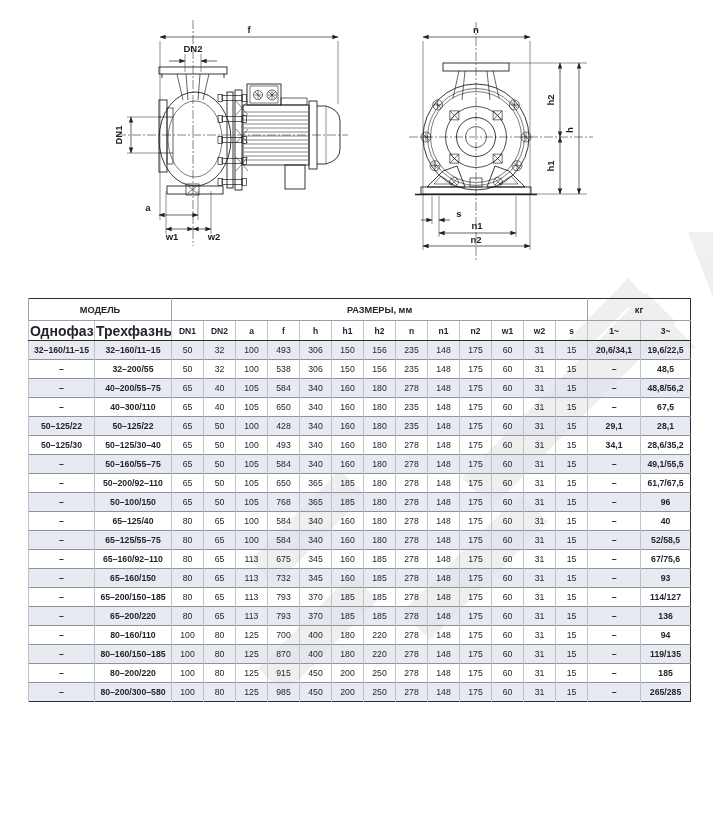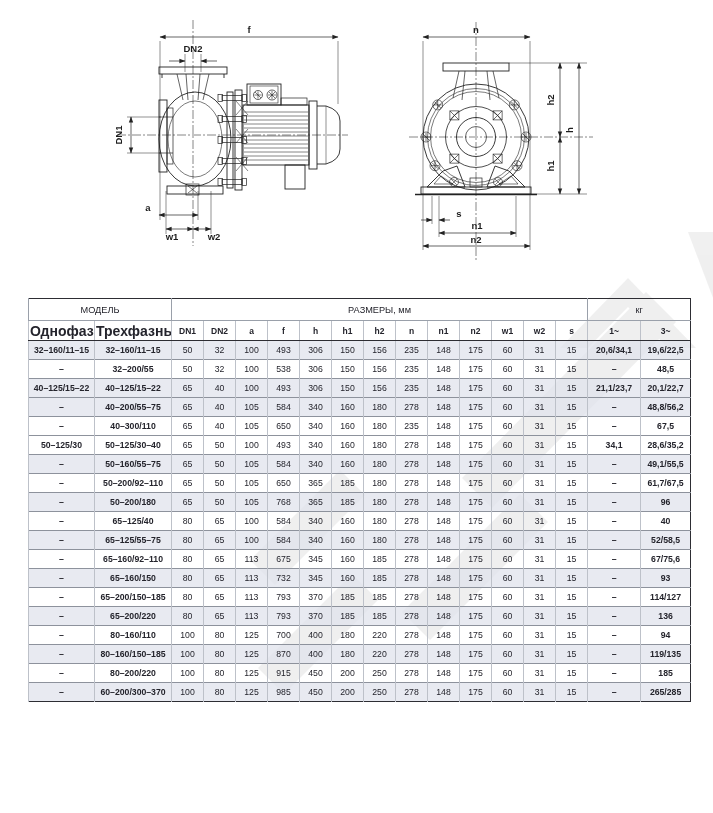--- a/index.html
+++ b/index.html
@@ -7,21 +7,21 @@
         font-family:"Liberation Sans",sans-serif;}
   .watermark{position:absolute;left:0;top:0;z-index:0;}
   .diagrams{position:absolute;left:0;top:0;width:713px;height:280px;z-index:1;}
   .diagrams svg{position:absolute;}
   table.dims{position:absolute;left:28px;top:298px;width:662px;z-index:1;
         border-collapse:collapse;table-layout:fixed;background:transparent;
         border:1.6px solid #2d2d33;}
   table.dims th, table.dims td{padding:0 1px;text-align:center;vertical-align:middle;
         overflow:hidden;white-space:nowrap;color:#24242c;}
   table.dims td{height:18px;border-left:1px solid #bdc1c9;border-top:1px solid #8d929c;font-size:8.7px;}
-  tr.grouphead th{height:21px;font-size:9.2px;font-weight:normal;
+  tr.grouphead th{height:21px;font-size:9.2px;font-weight:bold;
         border-left:1px solid #9aa0aa;border-bottom:1px solid #9aa0aa;background:transparent;}
   tr.colhead th{height:19px;font-weight:bold;border-left:1px solid #bdc1c9;
         border-bottom:1.6px solid #2d2d33;background:transparent;}
   th.model-h{font-size:14px;}
   th.dim-h{font-size:8.5px;}
   th.kg-h{font-size:8.5px;}
   td.model{font-weight:bold;}
   td.kg{font-weight:bold;}
   td.dim{font-weight:normal;color:#2c2c34;}
   tbody tr.stripe td{background:rgba(224,227,236,0.75);}
@@ -312,39 +312,20 @@
           <td class="dim">235</td>
           <td class="dim">148</td>
           <td class="dim">175</td>
           <td class="dim">60</td>
           <td class="dim">31</td>
           <td class="dim">15</td>
           <td class="kg">–</td>
           <td class="kg">48,5</td>
         </tr>
         <tr class="stripe">
-          <td class="model">40–125/15–22</td>
-          <td class="model">40–125/15–22</td>
-          <td class="dim">65</td>
-          <td class="dim">40</td>
-          <td class="dim">100</td>
-          <td class="dim">493</td>
-          <td class="dim">306</td>
-          <td class="dim">150</td>
-          <td class="dim">156</td>
-          <td class="dim">235</td>
-          <td class="dim">148</td>
-          <td class="dim">175</td>
-          <td class="dim">60</td>
-          <td class="dim">31</td>
-          <td class="dim">15</td>
-          <td class="kg">21,1/23,7</td>
-          <td class="kg">20,1/22,7</td>
-        </tr>
-        <tr class="stripe">
           <td class="model">–</td>
           <td class="model">40–200/55–75</td>
           <td class="dim">65</td>
           <td class="dim">40</td>
           <td class="dim">105</td>
           <td class="dim">584</td>
           <td class="dim">340</td>
           <td class="dim">160</td>
           <td class="dim">180</td>
           <td class="dim">278</td>
@@ -368,20 +349,39 @@
           <td class="dim">180</td>
           <td class="dim">235</td>
           <td class="dim">148</td>
           <td class="dim">175</td>
           <td class="dim">60</td>
           <td class="dim">31</td>
           <td class="dim">15</td>
           <td class="kg">–</td>
           <td class="kg">67,5</td>
         </tr>
+        <tr class="stripe">
+          <td class="model">50–125/22</td>
+          <td class="model">50–125/22</td>
+          <td class="dim">65</td>
+          <td class="dim">50</td>
+          <td class="dim">100</td>
+          <td class="dim">428</td>
+          <td class="dim">340</td>
+          <td class="dim">160</td>
+          <td class="dim">180</td>
+          <td class="dim">235</td>
+          <td class="dim">148</td>
+          <td class="dim">175</td>
+          <td class="dim">60</td>
+          <td class="dim">31</td>
+          <td class="dim">15</td>
+          <td class="kg">29,1</td>
+          <td class="kg">28,1</td>
+        </tr>
         <tr>
           <td class="model">50–125/30</td>
           <td class="model">50–125/30–40</td>
           <td class="dim">65</td>
           <td class="dim">50</td>
           <td class="dim">100</td>
           <td class="dim">493</td>
           <td class="dim">340</td>
           <td class="dim">160</td>
           <td class="dim">180</td>
@@ -427,21 +427,21 @@
           <td class="dim">148</td>
           <td class="dim">175</td>
           <td class="dim">60</td>
           <td class="dim">31</td>
           <td class="dim">15</td>
           <td class="kg">–</td>
           <td class="kg">61,7/67,5</td>
         </tr>
         <tr class="stripe">
           <td class="model">–</td>
-          <td class="model">50–200/180</td>
+          <td class="model">50–100/150</td>
           <td class="dim">65</td>
           <td class="dim">50</td>
           <td class="dim">105</td>
           <td class="dim">768</td>
           <td class="dim">365</td>
           <td class="dim">185</td>
           <td class="dim">180</td>
           <td class="dim">278</td>
           <td class="dim">148</td>
           <td class="dim">175</td>
@@ -617,21 +617,21 @@
           <td class="dim">148</td>
           <td class="dim">175</td>
           <td class="dim">60</td>
           <td class="dim">31</td>
           <td class="dim">15</td>
           <td class="kg">–</td>
           <td class="kg">185</td>
         </tr>
         <tr class="stripe">
           <td class="model">–</td>
-          <td class="model">60–200/300–370</td>
+          <td class="model">80–200/300–580</td>
           <td class="dim">100</td>
           <td class="dim">80</td>
           <td class="dim">125</td>
           <td class="dim">985</td>
           <td class="dim">450</td>
           <td class="dim">200</td>
           <td class="dim">250</td>
           <td class="dim">278</td>
           <td class="dim">148</td>
           <td class="dim">175</td>

